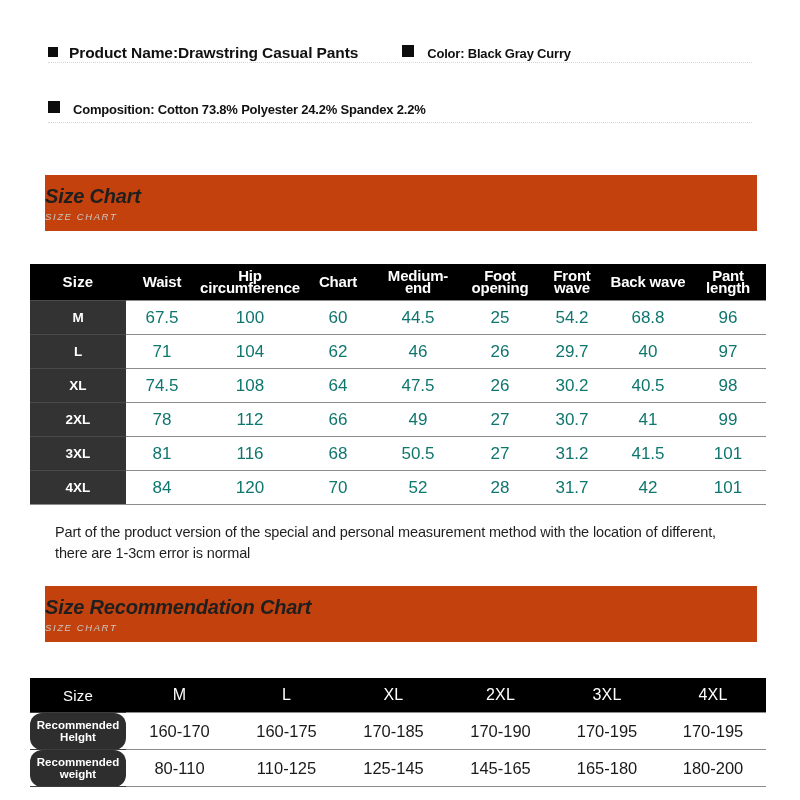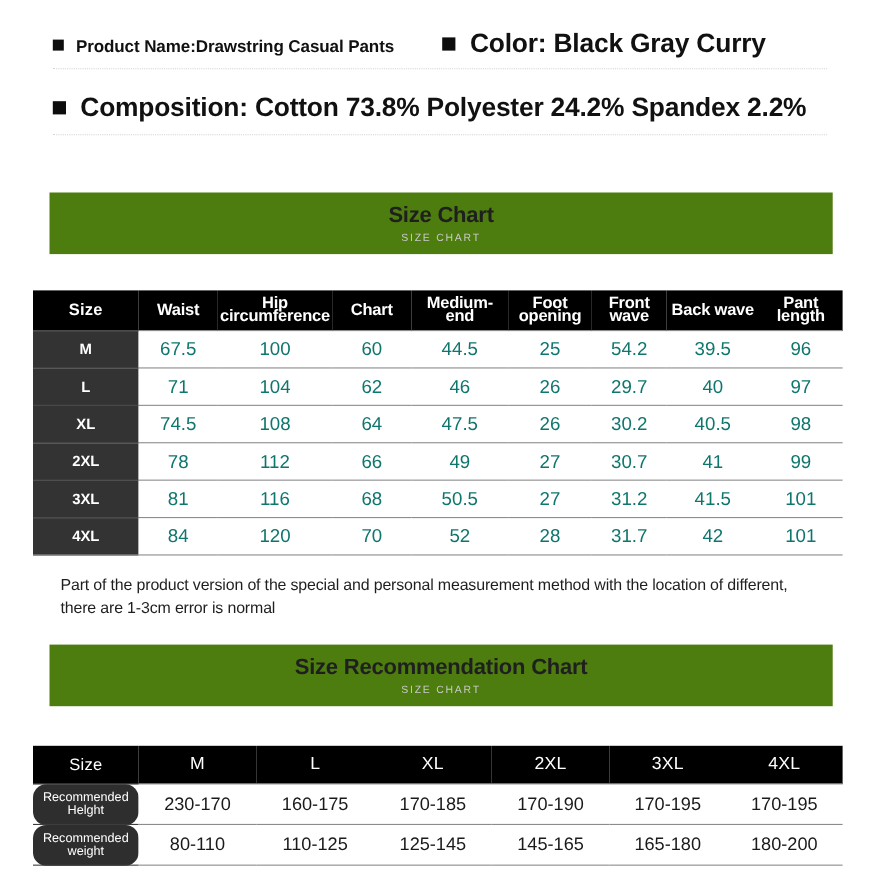--- a/index.html
+++ b/index.html
@@ -21,39 +21,39 @@
     position: absolute;
     left: 48px;
     top: 26px;
     width: 704px;
   }
   .info-line {
     display: flex;
     align-items: baseline;
     white-space: nowrap;
   }
-  .info-line.row1 { height: 30px; }
+  .info-line.row1 { height: 30px; margin-top: 18px; }
   .info-line.row2 { height: 30px; margin-top: 28px; }
 
   .bullet {
     display: inline-block;
     background: #0d0d0d;
     flex: none;
   }
   .bullet.sm { width: 10px; height: 10px; margin-right: 11px; position: relative; top: -1px; }
   .bullet.md { width: 12px; height: 12px; margin-right: 13px; position: relative; top: -1px; }
 
   .txt-sm {
     font-size: 15.5px;
     font-weight: 600;
     letter-spacing: -0.1px;
     color: #111;
   }
   .txt-lg {
-    font-size: 24px;
+    font-size: 13px;
     font-weight: 600;
     letter-spacing: -0.2px;
     color: #111;
   }
   .gap-mid { width: 44px; flex: none; }
 
   .dotted-sep {
     position: absolute;
     left: 48px;
     width: 704px;
@@ -61,23 +61,23 @@
     border-top: 1.5px dotted #d6d6d6;
   }
   .dotted-sep.s1 { top: 62px; }
   .dotted-sep.s2 { top: 122px; }
 
   
   .band {
     position: absolute;
     left: 45px;
     width: 712px;
-    background: #4d7c0f;
-    text-align: center;
+    background: #c2410c;
     box-sizing: border-box;
+    font-style: italic;
   }
   .band.b1 { top: 175px; height: 56px; padding-top: 8px; }
   .band.b2 { top: 586px; height: 56px; padding-top: 8px; }
   .band-title {
     font-size: 20px;
     font-weight: 600;
     color: #1f1f1f;
     letter-spacing: -0.2px;
     line-height: 26px;
   }
@@ -169,21 +169,21 @@
     font-size: 16.5px;
     color: #1a1a1a;
     background: #ffffff;
     border-top: 1px solid #8c8c8c;
     border-bottom: 1px solid #8c8c8c;
   }
   .rec tbody td.lbl-cell {
     background: #2e2e2e;
     color: #ffffff;
     font-size: 11.5px;
-    font-weight: 400;
+    font-weight: 700;
     line-height: 12.5px;
     border-top: 1px solid #3d3d3d;
     border-bottom: 1px solid #3d3d3d;
     padding: 0 1px;
     border-radius: 12px;
   }
 
   
   .note {
     position: absolute;
@@ -248,21 +248,21 @@
   </thead>
   <tbody>
     <tr>
       <td class="size-cell">M</td>
       <td>67.5</td>
       <td>100</td>
       <td>60</td>
       <td>44.5</td>
       <td>25</td>
       <td>54.2</td>
-      <td>39.5</td>
+      <td>68.8</td>
       <td>96</td>
     </tr>
     <tr>
       <td class="size-cell">L</td>
       <td>71</td>
       <td>104</td>
       <td>62</td>
       <td>46</td>
       <td>26</td>
       <td>29.7</td>
@@ -343,21 +343,21 @@
       <th>3XL</th>
       <th>4XL</th>
     </tr>
   </thead>
   <tbody>
     <tr>
       <td class="lbl-cell">
         <span>Recommended</span><br>
         <span>Helght</span>
       </td>
-      <td>230-170</td>
+      <td>160-170</td>
       <td>160-175</td>
       <td>170-185</td>
       <td>170-190</td>
       <td>170-195</td>
       <td>170-195</td>
     </tr>
     <tr>
       <td class="lbl-cell">
         <span>Recommended</span><br>
         <span>weight</span>

